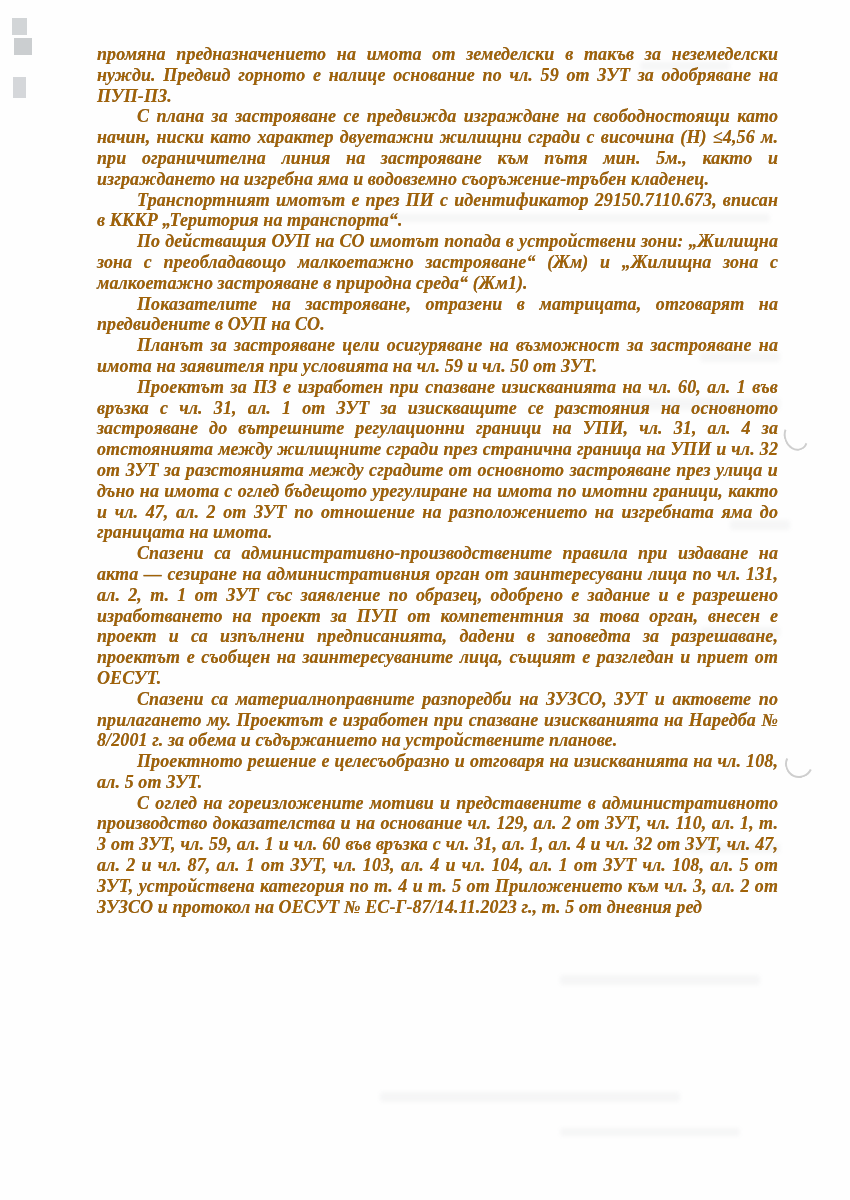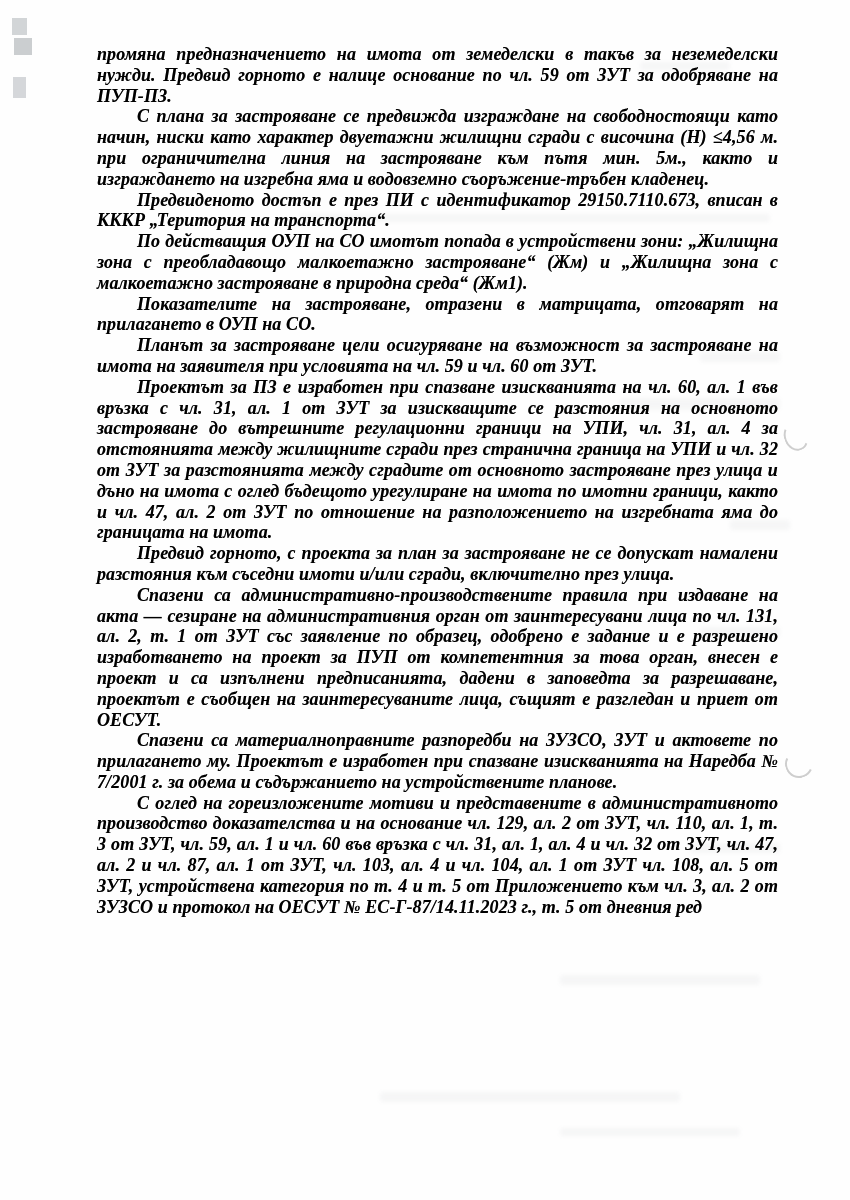--- a/index.html
+++ b/index.html
@@ -13,21 +13,21 @@
     height: 1200px;
     background: #fefefe;
     overflow: hidden;
     font-family: "Liberation Serif", "DejaVu Serif", serif;
   }
   .page-text {
     position: absolute;
     left: 97px;
     top: 44px;
     width: 681px;
-    color: #000000;
+    color: #a16207;
     font-size: 18px;
     line-height: 20.8px;
     font-weight: 700;
     font-style: italic; 
     text-align: justify;
     letter-spacing: 0.1px;
     text-shadow: 0 0 0.5px rgba(45,45,45,0.55);
   }
   .page-text p {
     margin: 0;
@@ -95,24 +95,24 @@
   <div class="smudge s5"></div>
   <div class="smudge s6"></div>
   <div class="smudge s7"></div>
   <div class="smudge s8"></div>
   <div class="smudge s9"></div>
   <div class="smudge s10"></div>
 
   <div class="page-text">
     <p class="no-indent">промяна предназначението на имота от земеделски в такъв за неземеделски нужди. Предвид горното е налице основание по чл. 59 от ЗУТ за одобряване на ПУП-ПЗ.</p>
     <p>С плана за застрояване се предвижда изграждане на свободностоящи като начин, ниски като характер двуетажни жилищни сгради с височина (Н) ≤4,56 м. при ограничителна линия на застрояване към пътя мин. 5м., както и изграждането на изгребна яма и водовземно съоръжение-тръбен кладенец.</p>
-    <p>Предвиденото достъп е през ПИ с идентификатор 29150.7110.673, вписан в КККР „Територия на транспорта“.</p>
+    <p>Транспортният имотът е през ПИ с идентификатор 29150.7110.673, вписан в КККР „Територия на транспорта“.</p>
     <p>По действащия ОУП на СО имотът попада в устройствени зони: „Жилищна зона с преобладавощо малкоетажно застрояване“ (Жм) и „Жилищна зона с малкоетажно застрояване в природна среда“ (Жм1).</p>
-    <p>Показателите на застрояване, отразени в матрицата, отговарят на прилагането в ОУП на СО.</p>
-    <p>Планът за застрояване цели осигуряване на възможност за застрояване на имота на заявителя при условията на чл. 59 и чл. 60 от ЗУТ.</p>
+    <p>Показателите на застрояване, отразени в матрицата, отговарят на предвидените в ОУП на СО.</p>
+    <p>Планът за застрояване цели осигуряване на възможност за застрояване на имота на заявителя при условията на чл. 59 и чл. 50 от ЗУТ.</p>
     <p>Проектът за ПЗ е изработен при спазване изискванията на чл. 60, ал. 1 във връзка с чл. 31, ал. 1 от ЗУТ за изискващите се разстояния на основното застрояване до вътрешните регулационни граници на УПИ, чл. 31, ал. 4 за отстоянията между жилищните сгради през странична граница на УПИ и чл. 32 от ЗУТ за разстоянията между сградите от основното застрояване през улица и дъно на имота с оглед бъдещото урегулиране на имота по имотни граници, както и чл. 47, ал. 2 от ЗУТ по отношение на разположението на изгребната яма до границата на имота.</p>
-    <p>Предвид горното, с проекта за план за застрояване не се допускат намалени разстояния към съседни имоти и/или сгради, включително през улица.</p>
     <p>Спазени са административно-производствените правила при издаване на акта — сезиране на административния орган от заинтересувани лица по чл. 131, ал. 2, т. 1 от ЗУТ със заявление по образец, одобрено е задание и е разрешено изработването на проект за ПУП от компетентния за това орган, внесен е проект и са изпълнени предписанията, дадени в заповедта за разрешаване, проектът е съобщен на заинтересуваните лица, същият е разгледан и приет от ОЕСУТ.</p>
-    <p>Спазени са материалноправните разпоредби на ЗУЗСО, ЗУТ и актовете по прилагането му. Проектът е изработен при спазване изискванията на Наредба № 7/2001 г. за обема и съдържанието на устройствените планове.</p>
+    <p>Спазени са материалноправните разпоредби на ЗУЗСО, ЗУТ и актовете по прилагането му. Проектът е изработен при спазване изискванията на Наредба № 8/2001 г. за обема и съдържанието на устройствените планове.</p>
+    <p>Проектното решение е целесъобразно и отговаря на изискванията на чл. 108, ал. 5 от ЗУТ.</p>
     <p>С оглед на гореизложените мотиви и представените в административното производство доказателства и на основание чл. 129, ал. 2 от ЗУТ, чл. 110, ал. 1, т. 3 от ЗУТ, чл. 59, ал. 1 и чл. 60 във връзка с чл. 31, ал. 1, ал. 4 и чл. 32 от ЗУТ, чл. 47, ал. 2 и чл. 87, ал. 1 от ЗУТ, чл. 103, ал. 4 и чл. 104, ал. 1 от ЗУТ чл. 108, ал. 5 от ЗУТ, устройствена категория по т. 4 и т. 5 от Приложението към чл. 3, ал. 2 от ЗУЗСО и протокол на ОЕСУТ № ЕС-Г-87/14.11.2023 г., т. 5 от дневния ред</p>
   </div>
 
 </div>
 
 </body></html>

